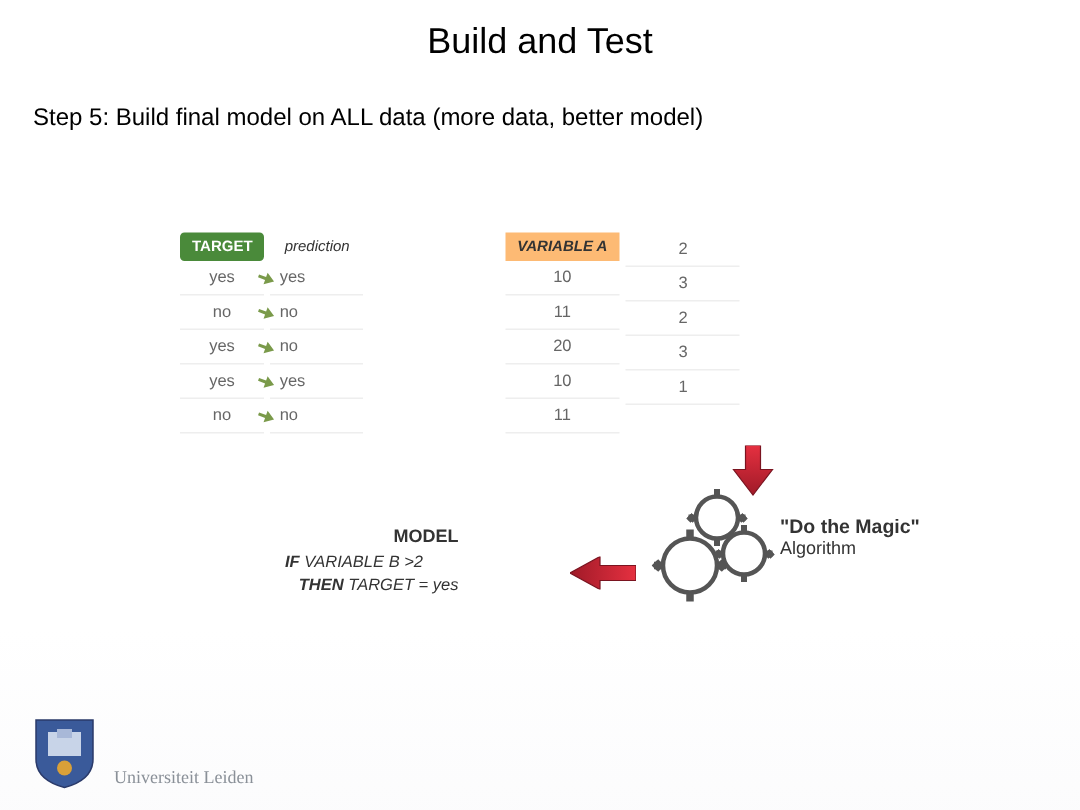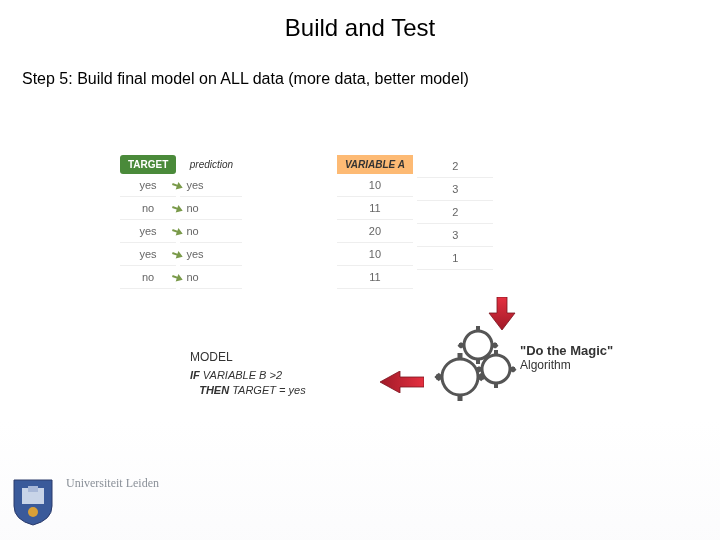--- a/index.html
+++ b/index.html
@@ -95,29 +95,29 @@
   }
   .magic-label .sub { font-weight: normal; font-size: 12px; }
   .model-block {
     position: absolute;
     top: 195px;
     left: 70px;
     font-size: 11px;
     color: #333;
     font-family: Arial, sans-serif;
   }
-  .model-block .title { font-weight: normal; font-size: 12px; margin-bottom: 4px; }
+  .model-block .title { font-weight: bold; font-size: 12px; margin-bottom: 4px; text-align: right; }
   .model-block .line { font-style: italic; line-height: 1.4; }
   .model-block .kw { font-weight: bold; font-style: italic; }
   .footer-logo {
     position: absolute;
     bottom: 14px;
-    left: 10px;
+    left: 20px;
     display: flex;
-    align-items: flex-start;
+    align-items: flex-end;
   }
   .crest {
     width: 46px;
     height: 50px;
     margin-right: 10px;
   }
   .uni-text {
     font-size: 12px;
     color: #8a9098;
     font-family: Georgia, serif;

